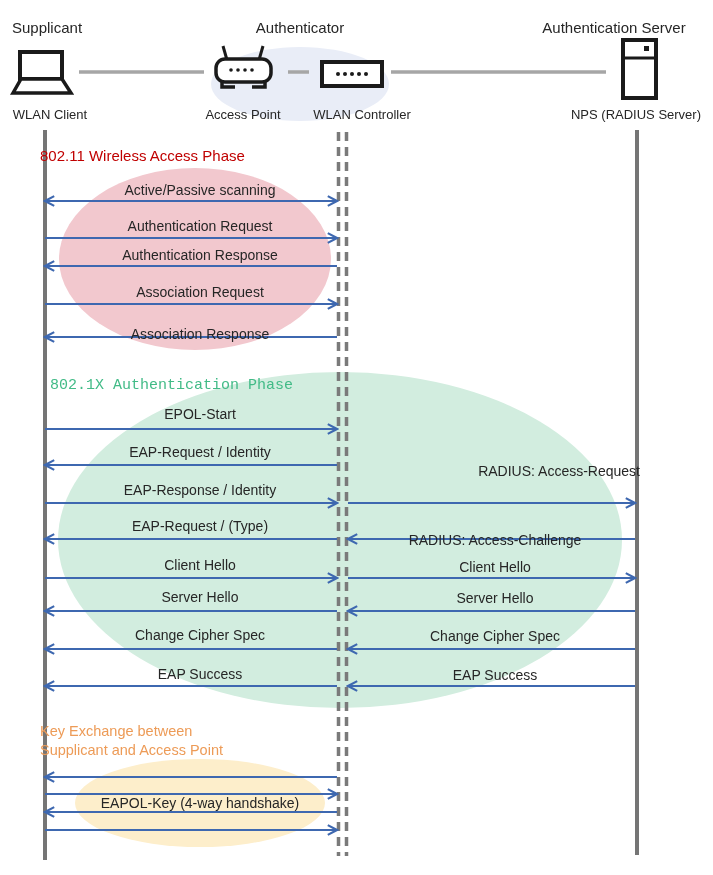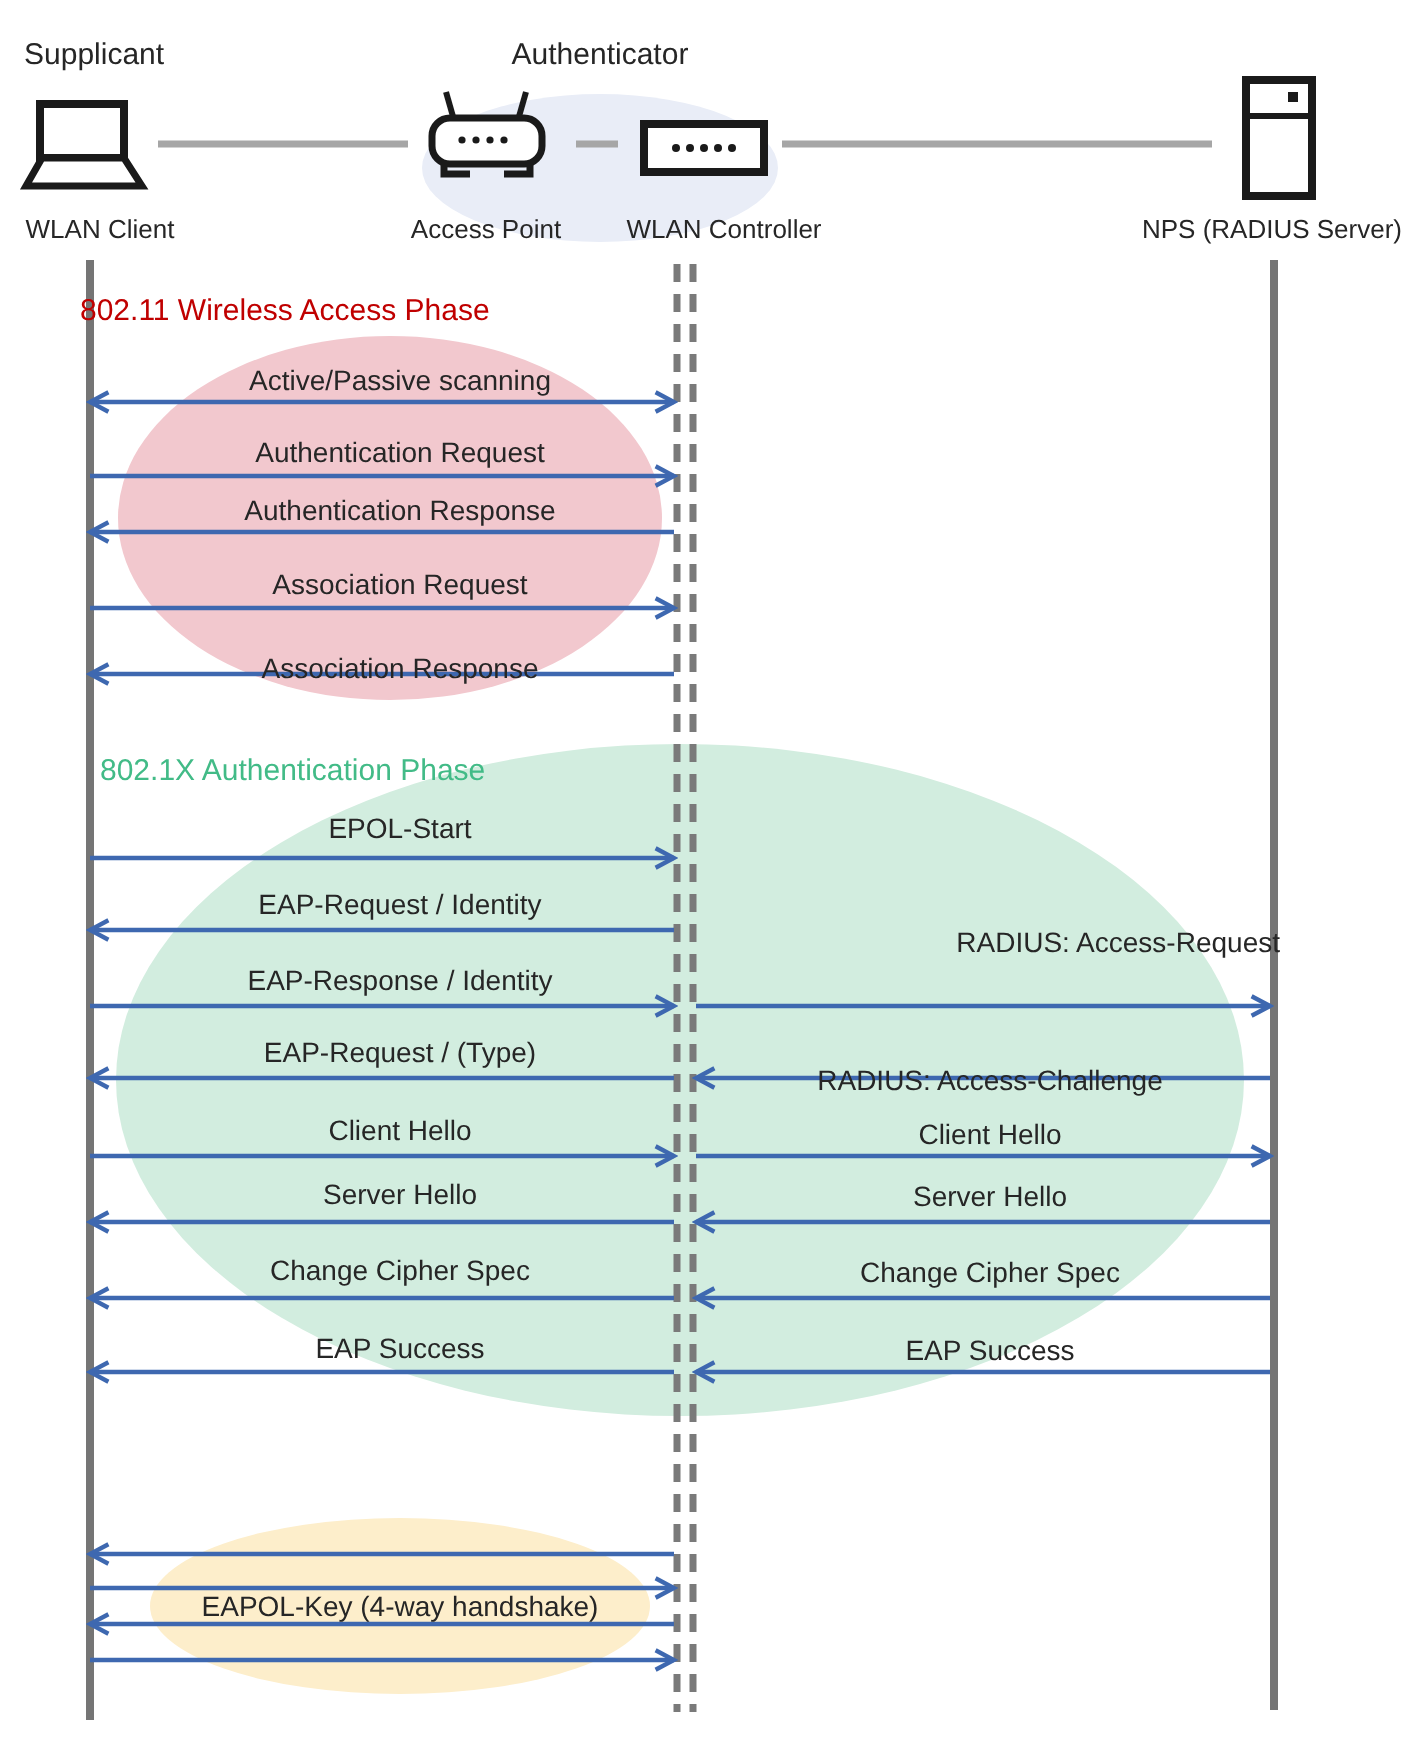--- a/index.html
+++ b/index.html
@@ -13,21 +13,21 @@
   .role-supplicant{left:12px;}
   .role-authenticator{left:200px;width:200px;text-align:center;}
   .role-authserver{left:515px;width:198px;text-align:center;}
   .device-label{font-size:13px;top:106px;}
   .dev-client{left:0px;width:100px;text-align:center;}
   .dev-ap{left:183px;width:120px;text-align:center;}
   .dev-controller{left:297px;width:130px;text-align:center;}
   .dev-nps{left:551px;width:170px;text-align:center;}
   .phase-title{position:absolute;font-size:15px;text-align:left;line-height:19px;white-space:nowrap;}
   .p1{left:40px;width:300px;top:146px;}
-  .p2{left:50px;width:300px;top:376px;}
+  .p2{left:50px;width:300px;top:376px;font-family:Liberation Mono, monospace;}
   .p3{left:40px;width:300px;top:722px;font-size:14.5px;}
   .msg-label{position:absolute;font-size:14px;color:#262626;text-align:center;line-height:15px;white-space:nowrap;}
   .msg-label.left{left:50px;width:300px;}
   .msg-label.right{left:350px;width:290px;}
 </style>
 </head>
 <body>
 
 <div id="stage">
 
@@ -113,28 +113,33 @@
         <line x1="348" x2="635" y1="686" y2="686" stroke="#3E68B0" stroke-width="2.2" marker-start="url(#arrowhead)"></line>
         <line x1="45" x2="337" y1="777" y2="777" stroke="#3E68B0" stroke-width="2.2" marker-start="url(#arrowhead)"></line>
         <line x1="45" x2="337" y1="794" y2="794" stroke="#3E68B0" stroke-width="2.2" marker-end="url(#arrowhead)"></line>
         <line x1="45" x2="337" y1="812" y2="812" stroke="#3E68B0" stroke-width="2.2" marker-start="url(#arrowhead)"></line>
         <line x1="45" x2="337" y1="830" y2="830" stroke="#3E68B0" stroke-width="2.2" marker-end="url(#arrowhead)"></line>
       </g>
   </svg>
 
   <div class="txt role-label role-supplicant">Supplicant</div>
   <div class="txt role-label role-authenticator">Authenticator</div>
+  <div class="txt role-label role-authserver">Authentication Server</div>
 
   <div class="txt device-label dev-client">WLAN Client</div>
   <div class="txt device-label dev-ap">Access Point</div>
   <div class="txt device-label dev-controller">WLAN Controller</div>
   <div class="txt device-label dev-nps">NPS (RADIUS Server)</div>
 
   <div class="phase-title p1" style="color: rgb(192, 0, 0);">802.11 Wireless Access Phase</div>
   <div class="phase-title p2" style="color: rgb(66, 187, 135);">802.1X Authentication Phase</div>
+  <div class="phase-title p3" style="color: rgb(237, 155, 87);">
+    <div>Key Exchange between</div>
+    <div>Supplicant and Access Point</div>
+  </div>
 
   <div id="label-layer">
       <div class="msg-label left" style="top: 183px;">Active/Passive scanning</div>
       <div class="msg-label left" style="top: 219px;">Authentication Request</div>
       <div class="msg-label left" style="top: 248px;">Authentication Response</div>
       <div class="msg-label left" style="top: 285px;">Association Request</div>
       <div class="msg-label left" style="top: 327px;">Association Response</div>
       <div class="msg-label left" style="top: 407px;">EPOL-Start</div>
       <div class="msg-label left" style="top: 445px;">EAP-Request / Identity</div>
       <div class="msg-label left" style="top: 483px;">EAP-Response / Identity</div>

